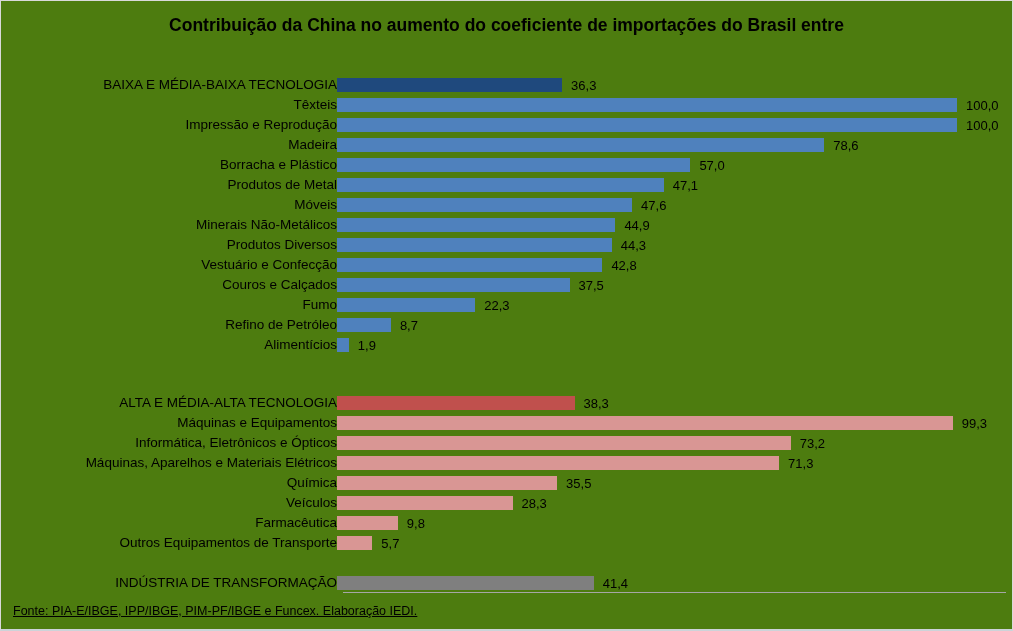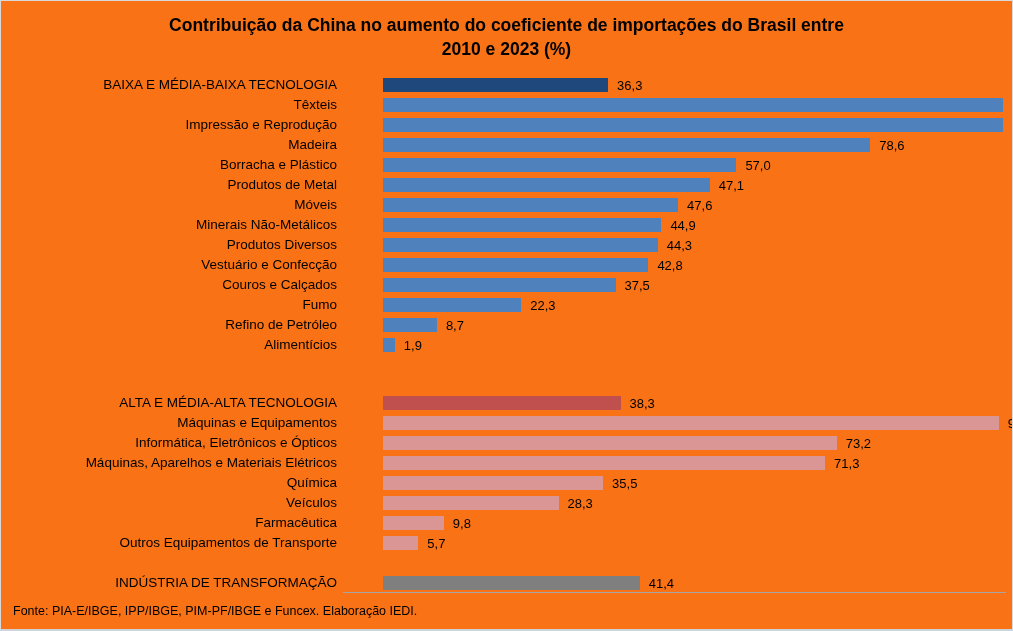--- a/index.html
+++ b/index.html
@@ -3,21 +3,21 @@
 <meta charset="utf-8">
 <style>
   * { margin: 0; padding: 0; box-sizing: border-box; }
   html, body { background: #fff; }
   body { font-family: "Liberation Sans", sans-serif; }
 
   .chart {
     position: relative;
     width: 1013px;
     height: 631px;
-    background: #f97316;
+    background: #4d7c0f;
     border: 1px solid #d9d9d9;
     border-bottom: 2px solid #cdd3d9;
     overflow: hidden;
   }
 
   .title {
     position: absolute;
     top: 12px;
     left: 0;
     width: 100%;
@@ -31,21 +31,20 @@
   .section { position: absolute; left: 0; width: 100%; }
   .sec-0 { top: 74px; }
   .sec-1 { top: 392px; }
   .sec-2 { top: 572px; }
 
   .row {
     display: flex;
     align-items: flex-start;
     height: 20px;
     width: 100%;
-    gap: 46px;
   }
   .lbl {
     flex: 0 0 336px;
     text-align: right;
     font-size: 13.5px;
     color: #000;
     white-space: nowrap;
     line-height: 20px;
   }
   .track {
@@ -70,29 +69,29 @@
     height: 1px;
     background: #a6a6a6;
   }
 
   .footer {
     position: absolute;
     left: 12px;
     top: 603px;
     font-size: 12.5px;
     color: #000;
+    text-decoration: underline;
   }
 </style>
 </head>
 <body>
 
 <div class="chart">
   <div class="title">
     <div>Contribuição da China no aumento do coeficiente de importações do Brasil entre</div>
-    <div>2010 e 2023 (%)</div>
   </div>
 
   <div class="section sec-0">
       <div class="row">
         <div class="lbl">BAIXA E MÉDIA-BAIXA TECNOLOGIA</div>
         <div class="track">
           <div class="bar" style="width: 225.1px; background: rgb(31, 73, 125);"></div>
           <span class="val">36,3</span>
         </div>
       </div>

